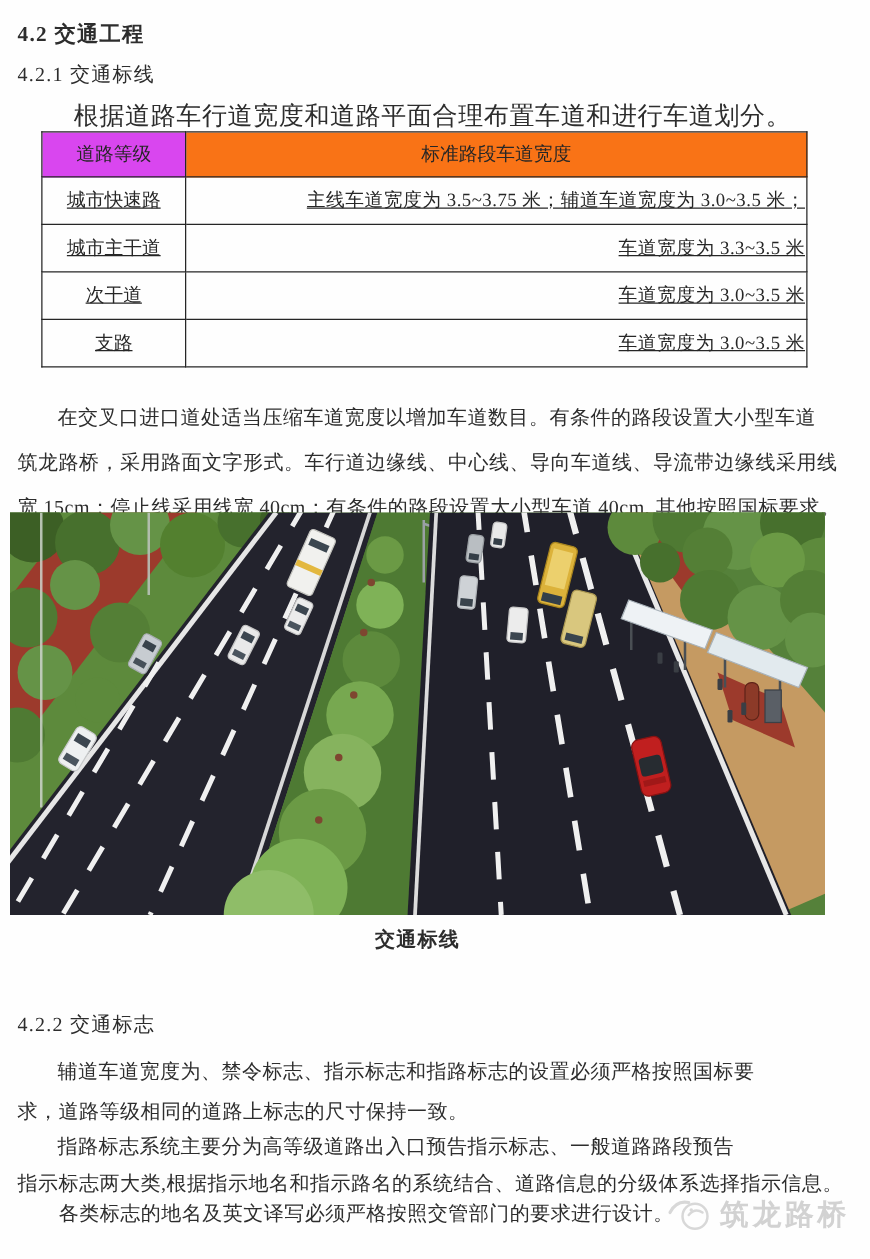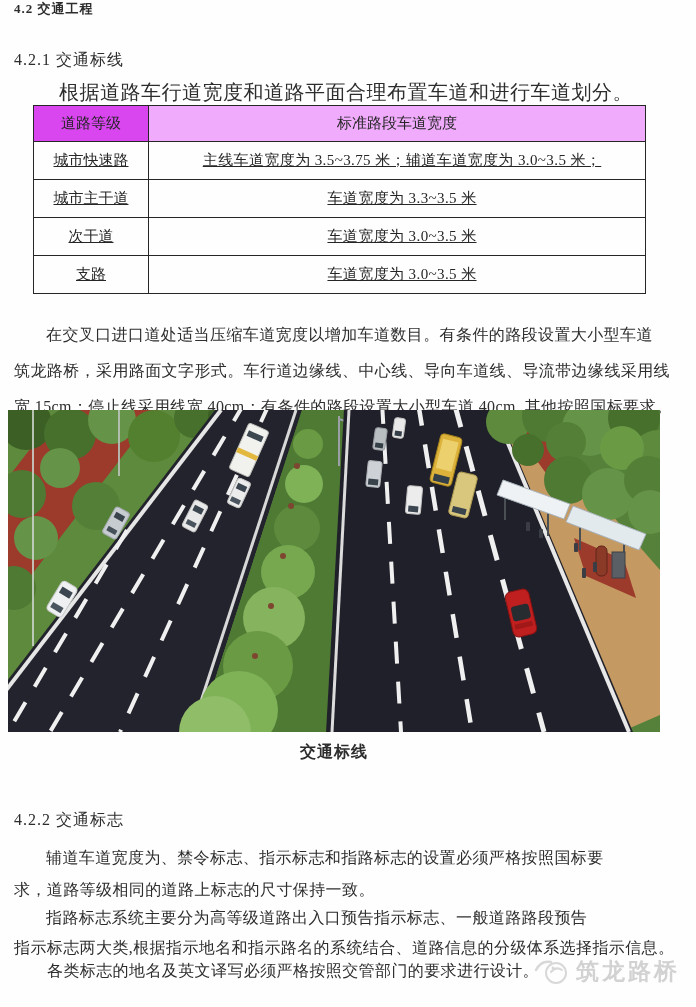--- a/index.html
+++ b/index.html
@@ -2,34 +2,34 @@
 <html><head>
 <meta charset="utf-8">
 <style>
   html,body{margin:0;padding:0;background:#ffffff;}
   .page{
     position:relative;width:696px;height:1007px;overflow:hidden;
     background:#fefefe;color:#2d2d2d;
     font-family:"Liberation Serif","DejaVu Serif",serif;
   }
   .abs{position:absolute;}
-  .h1{left:14px;top:0;font-size:13px;font-weight:bold;letter-spacing:1px;}
+  .h1{left:14px;top:16px;font-size:17px;font-weight:bold;letter-spacing:1px;}
   .h2{left:14px;top:50px;font-size:16px;letter-spacing:1px;}
   .p1{left:59px;top:79px;font-size:20px;letter-spacing:.5px;}
 
   table.lane{
     position:absolute;left:33px;top:105px;width:613px;
     border-collapse:collapse;table-layout:fixed;
     font-size:15px;color:#262626;
   }
   table.lane th,table.lane td{border:1px solid #262626;}
   table.lane th{height:33px;font-weight:normal;text-align:center;}
   table.lane td{height:35px;text-decoration:underline;}
   table.lane td.c1{text-align:center;width:112px;}
-  table.lane td.c2{text-align:center;padding-left:11px;letter-spacing:.4px;}
+  table.lane td.c2{text-align:right;padding-left:11px;letter-spacing:.4px;}
 
   .para{font-size:16px;letter-spacing:.4px;}
   .p2{left:14px;top:317px;width:676px;line-height:36px;}
   .p3{left:14px;top:842px;width:676px;line-height:32px;}
   .p4{left:14px;top:903px;width:682px;line-height:30px;}
   .p5{left:47px;top:961px;font-size:16px;letter-spacing:.4px;}
   .ind{text-indent:2em;}
 
   .photo{left:8px;top:410px;width:652px;height:322px;}
   .caption{left:8px;top:742px;width:652px;text-align:center;
@@ -44,21 +44,21 @@
 <div class="page">
 
   <div class="abs h1">4.2 交通工程</div>
   <div class="abs h2">4.2.1 交通标线</div>
   <div class="abs p1">根据道路车行道宽度和道路平面合理布置车道和进行车道划分。</div>
 
   <table class="lane">
     <thead>
       <tr>
         <th style="background:#d946ef;width:112px;">道路等级</th>
-        <th style="background:#f0abfc;">标准路段车道宽度</th>
+        <th style="background:#f97316;">标准路段车道宽度</th>
       </tr>
     </thead>
     <tbody>
       <tr>
         <td class="c1">城市快速路</td>
         <td class="c2">主线车道宽度为 3.5~3.75 米；辅道车道宽度为 3.0~3.5 米；</td>
       </tr>
       <tr>
         <td class="c1">城市主干道</td>
         <td class="c2">车道宽度为 3.3~3.5 米</td>

